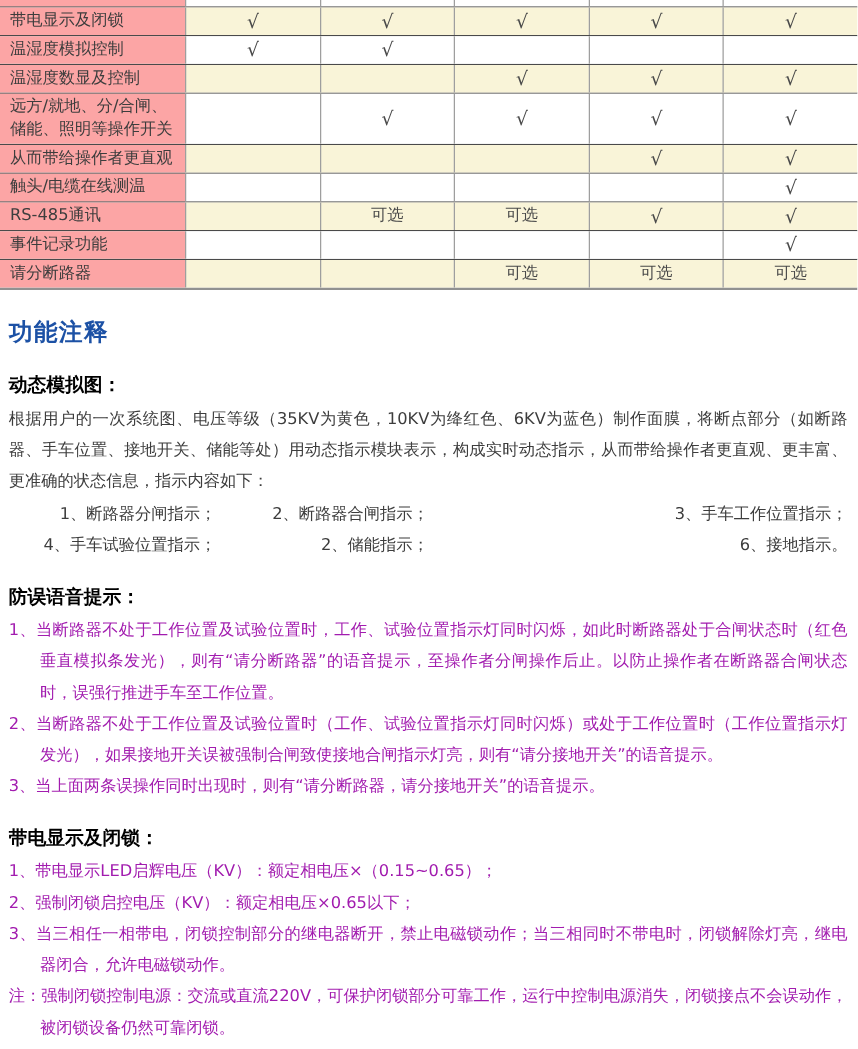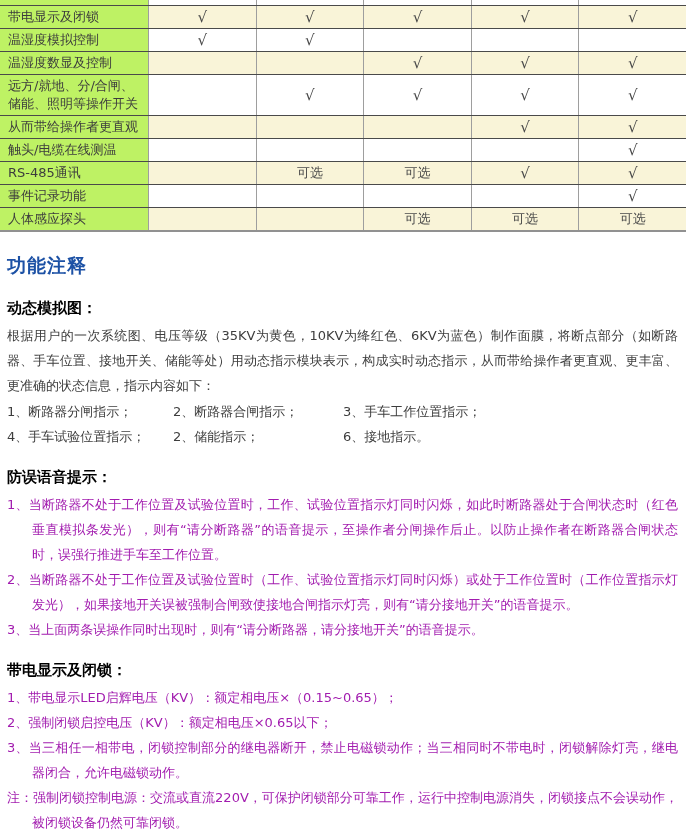--- a/index.html
+++ b/index.html
@@ -19,21 +19,21 @@
     border-bottom: 2px solid #919191;
   }
   .t-row {
     display: grid;
     grid-template-columns: 148px repeat(5, 1fr);
     min-height: 22px;
     border-top: 1px solid #4a4a4a;
   }
   .t-row.partial { min-height: 5px; border-top: none; }
   .t-label {
-    background: #bef264;
+    background: #fca5a5;
     padding: 2px 6px 2px 8px;
     line-height: 18px;
     display: flex;
     align-items: center;
     color: #3d3d3d;
   }
   .t-cell {
     border-left: 1px solid #9e9e9e;
     display: flex;
     align-items: center;
@@ -75,20 +75,21 @@
     text-align: justify;
     padding-left: 25px;
     text-indent: -25px;
     color: #a21caf;
   }
   .list-grid {
     display: grid;
     grid-template-columns: 166px 170px auto;
     line-height: 25px;
     margin: 1px 0 6px 0;
+    text-align: right;
   }
 </style>
 </head>
 <body>
 
 <div class="page">
 
   <div class="feature-table">
 
     <div class="t-row partial">
@@ -166,21 +167,21 @@
     <div class="t-row">
       <div class="t-label">事件记录功能</div>
       <div class="t-cell check-font"></div>
       <div class="t-cell check-font"></div>
       <div class="t-cell check-font"></div>
       <div class="t-cell check-font"></div>
       <div class="t-cell check-font">√</div>
     </div>
 
     <div class="t-row shade">
-      <div class="t-label">人体感应探头</div>
+      <div class="t-label">请分断路器</div>
       <div class="t-cell"></div>
       <div class="t-cell"></div>
       <div class="t-cell">可选</div>
       <div class="t-cell">可选</div>
       <div class="t-cell">可选</div>
     </div>
 
   </div>
 
   <div class="content">

